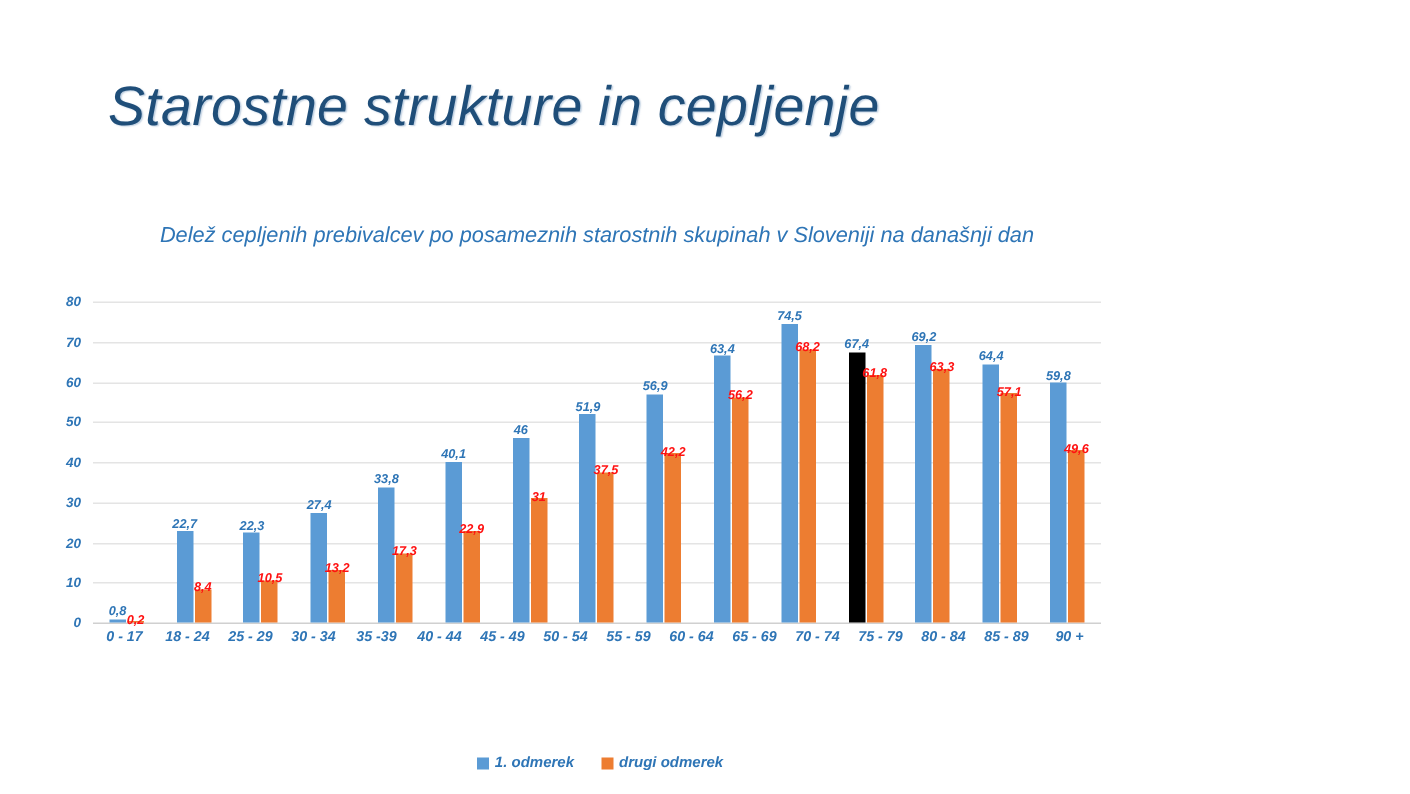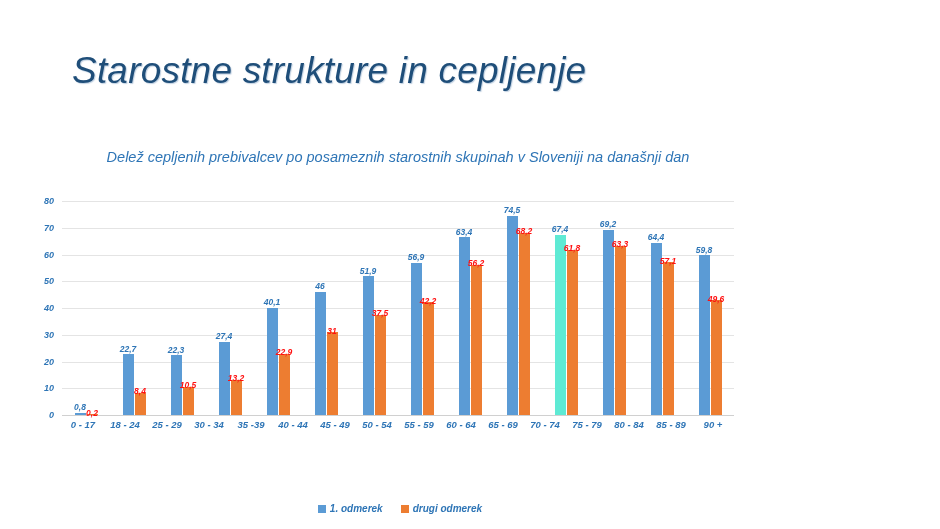--- a/index.html
+++ b/index.html
@@ -246,20 +246,28 @@
           </div>
           <div class="cat-group">
             <div class="bar s1" style="height: 73.295px; background: rgb(91, 155, 213);">
               <div class="dlabel" style="color: rgb(46, 117, 182);">27,4</div>
             </div>
             <div class="bar s2" style="height: 35.31px; background: rgb(237, 125, 49);">
               <div class="dlabel" style="color: rgb(255, 17, 17); padding-bottom: 0px; margin-bottom: -3px;">13,2</div>
             </div>
           </div>
           <div class="cat-group">
+            <div class="bar s1" style="height: 90.415px; background: rgb(91, 155, 213);">
+              <div class="dlabel" style="color: rgb(46, 117, 182);">33,8</div>
+            </div>
+            <div class="bar s2" style="height: 46.2775px; background: rgb(237, 125, 49);">
+              <div class="dlabel" style="color: rgb(255, 17, 17); padding-bottom: 0px; margin-bottom: -3px;">17,3</div>
+            </div>
+          </div>
+          <div class="cat-group">
             <div class="bar s1" style="height: 107.267px; background: rgb(91, 155, 213);">
               <div class="dlabel" style="color: rgb(46, 117, 182);">40,1</div>
             </div>
             <div class="bar s2" style="height: 61.2575px; background: rgb(237, 125, 49);">
               <div class="dlabel" style="color: rgb(255, 17, 17); padding-bottom: 0px; margin-bottom: -3px;">22,9</div>
             </div>
           </div>
           <div class="cat-group">
             <div class="bar s1" style="height: 123.05px; background: rgb(91, 155, 213);">
               <div class="dlabel" style="color: rgb(46, 117, 182);">46</div>
@@ -294,21 +302,21 @@
           </div>
           <div class="cat-group">
             <div class="bar s1" style="height: 199.287px; background: rgb(91, 155, 213);">
               <div class="dlabel" style="color: rgb(46, 117, 182);">74,5</div>
             </div>
             <div class="bar s2" style="height: 182.435px; background: rgb(237, 125, 49);">
               <div class="dlabel" style="color: rgb(255, 17, 17); padding-bottom: 0px; margin-bottom: -3px;">68,2</div>
             </div>
           </div>
           <div class="cat-group">
-            <div class="bar s1" style="height: 180.295px; background: #5eead4;">
+            <div class="bar s1" style="height: 180.295px; background: #000000;">
               <div class="dlabel" style="color: rgb(46, 117, 182);">67,4</div>
             </div>
             <div class="bar s2" style="height: 165.315px; background: rgb(237, 125, 49);">
               <div class="dlabel" style="color: rgb(255, 17, 17); padding-bottom: 0px; margin-bottom: -3px;">61,8</div>
             </div>
           </div>
           <div class="cat-group">
             <div class="bar s1" style="height: 185.11px; background: rgb(91, 155, 213);">
               <div class="dlabel" style="color: rgb(46, 117, 182);">69,2</div>
             </div>

